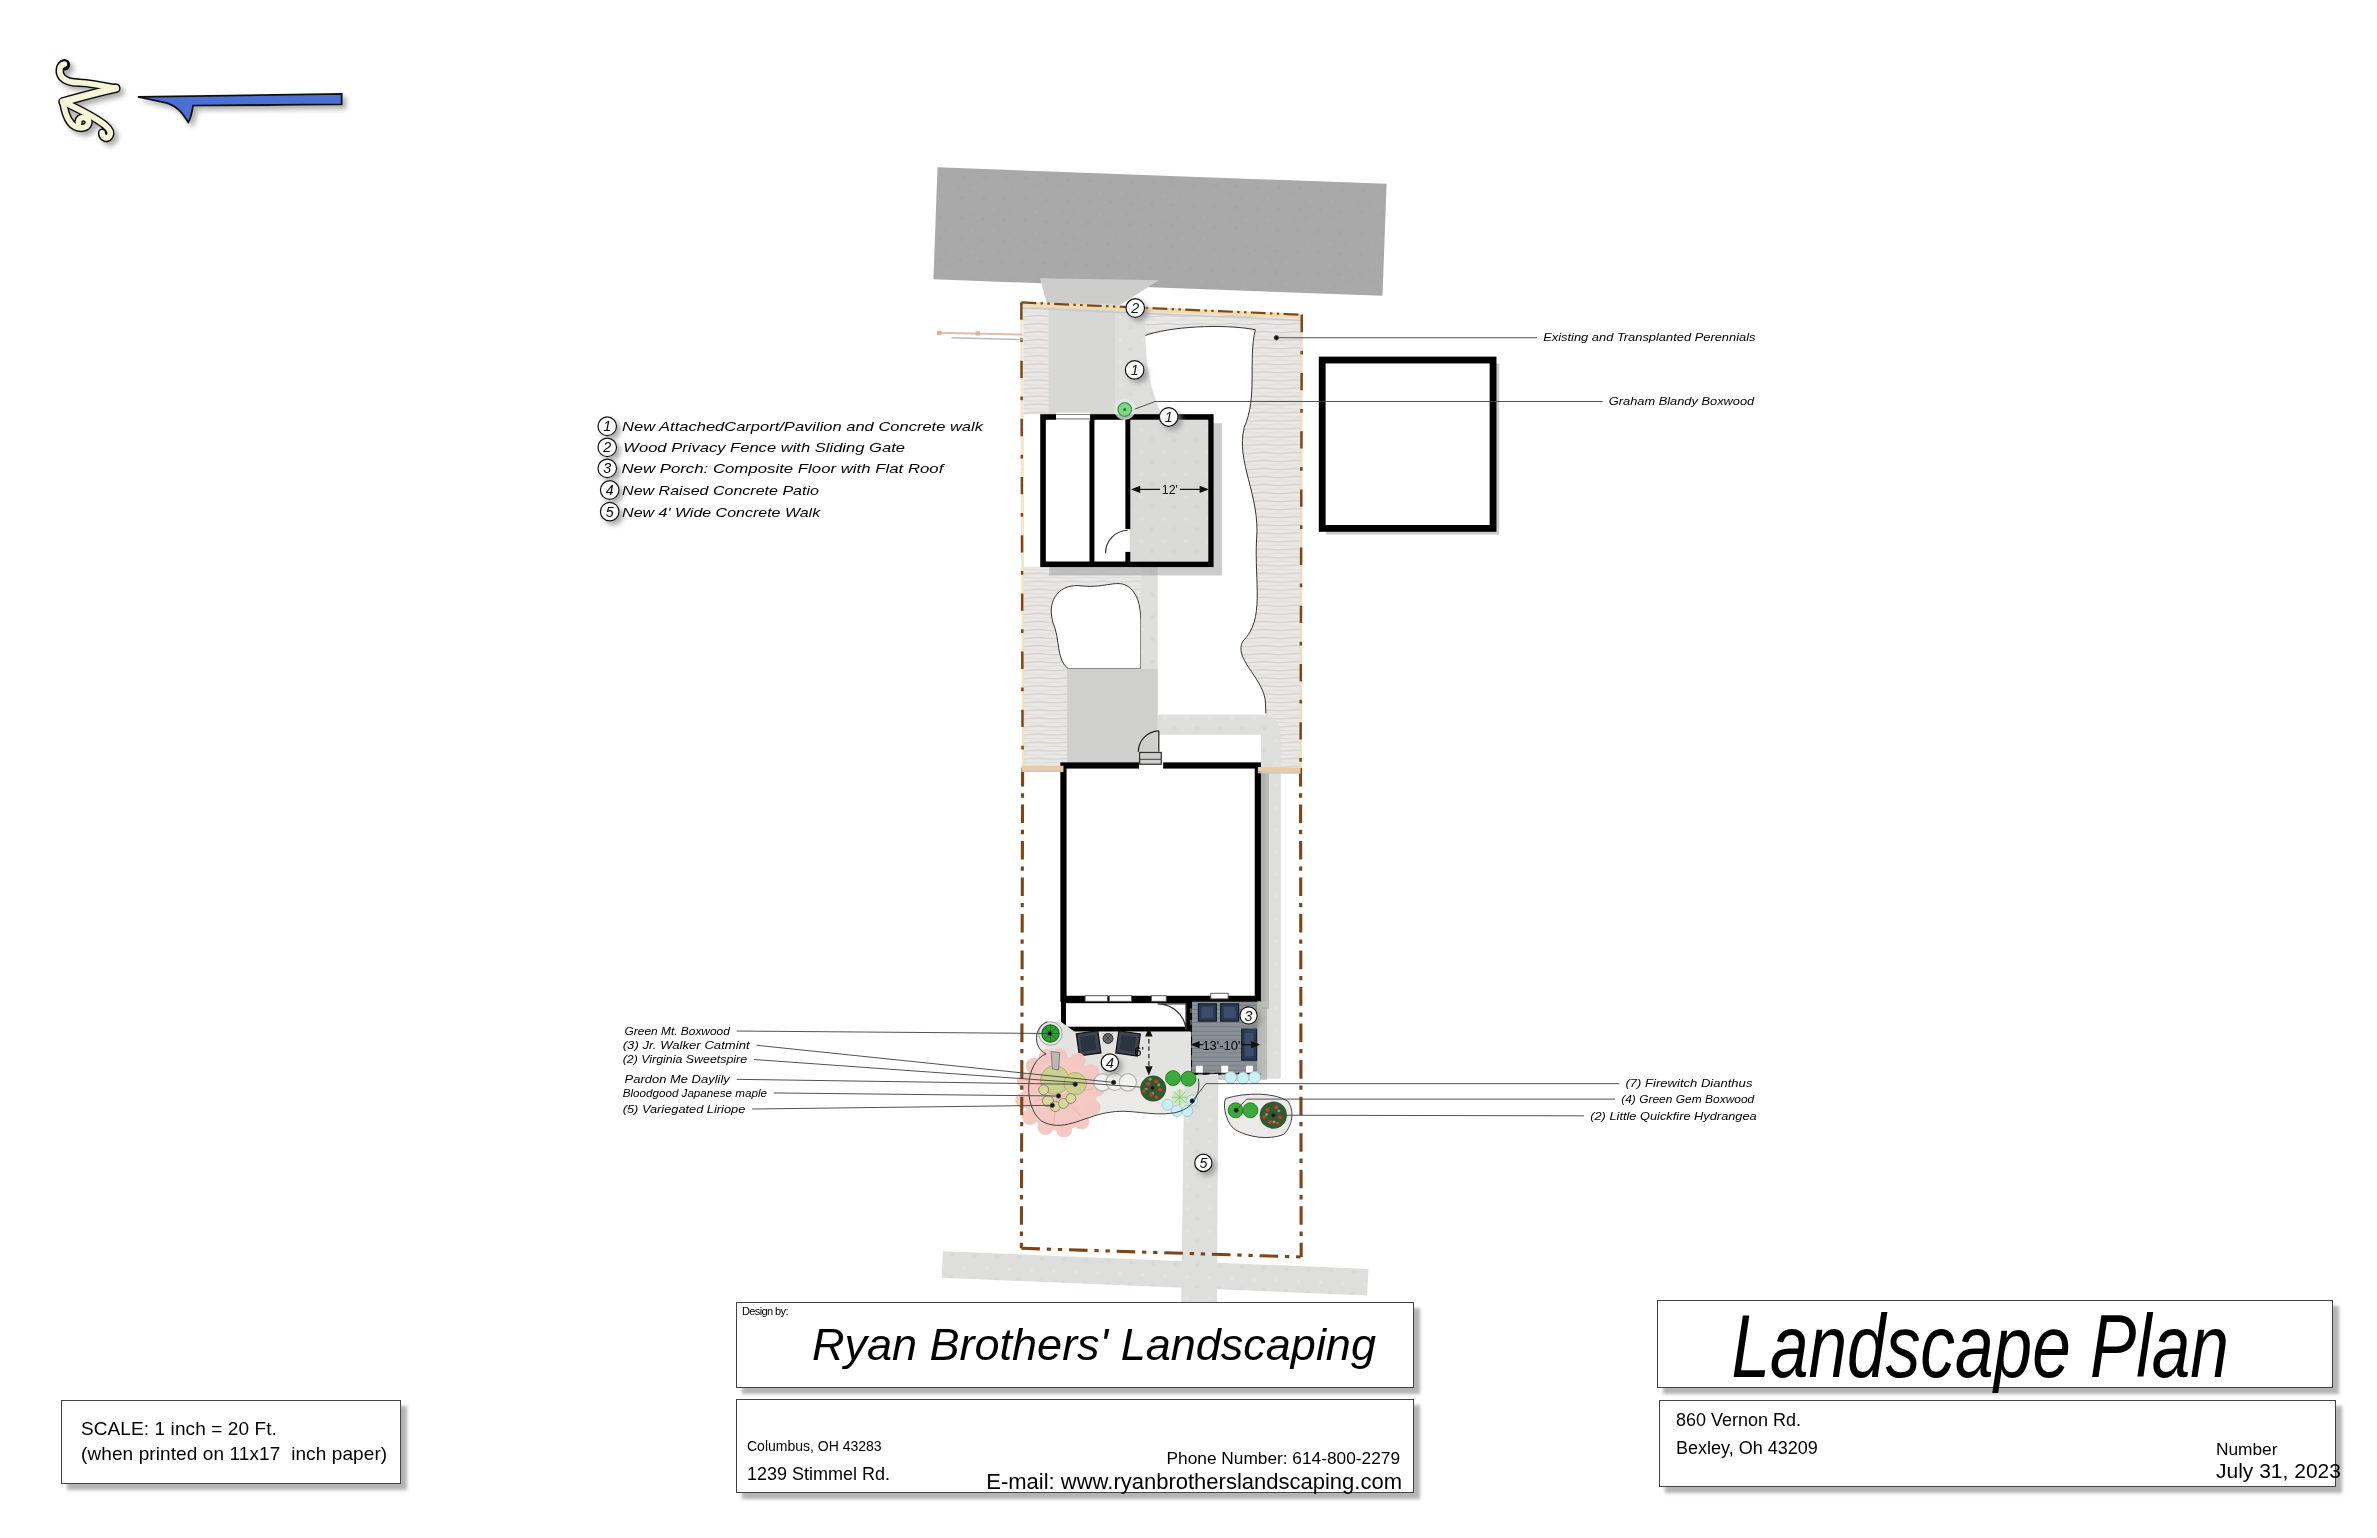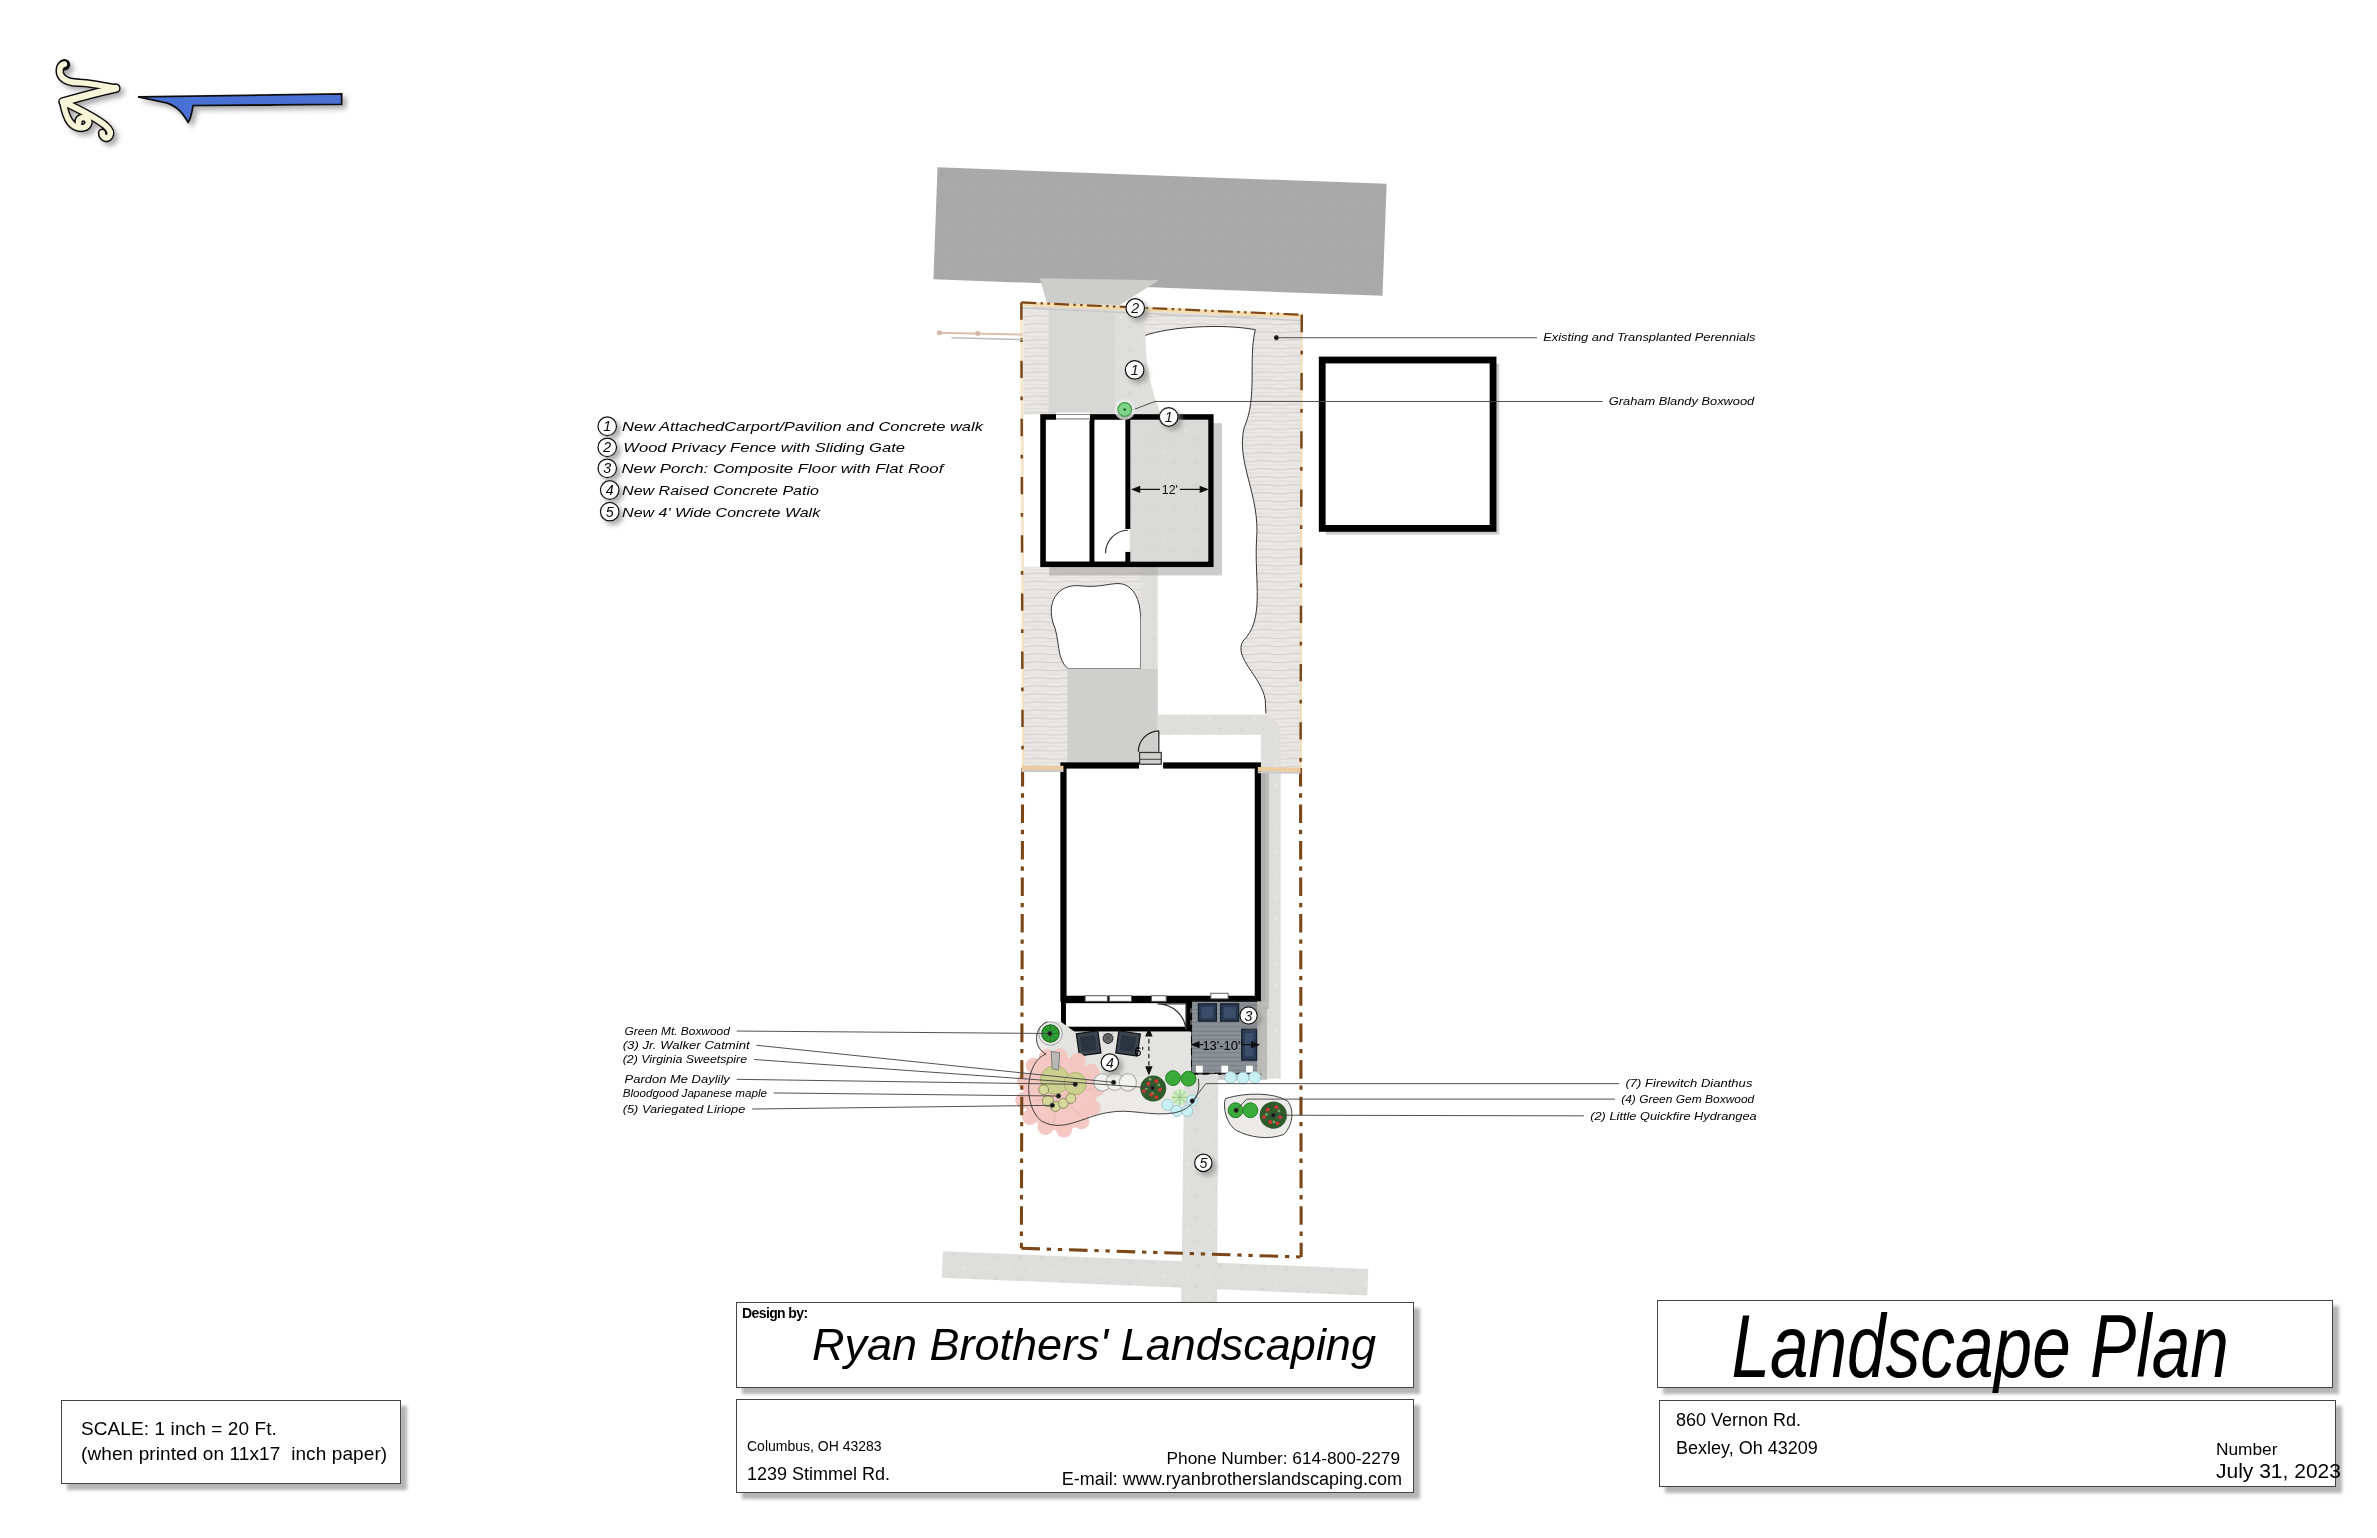--- a/index.html
+++ b/index.html
@@ -430,28 +430,28 @@
 </g>
 <text x="1975" y="1695" font-size="21" text-anchor="middle" fill="#000">13'-10"</text>
 <text x="1848" y="1705" font-size="21" text-anchor="end" fill="#000">6'</text>
 </svg>
 
 <div class="box" style="left:61px;top:1400px;width:338px;height:82px;"></div>
 <div class="t" style="left:81px;top:1418px;font-size:19px;letter-spacing:0.1px;">SCALE: 1 inch = 20 Ft.</div>
 <div class="t" style="left:81px;top:1443px;font-size:19px;letter-spacing:0.1px;">(when printed on 11x17&nbsp; inch paper)</div>
 
 <div class="box" style="left:736px;top:1302px;width:676px;height:84px;"></div>
-<div class="t" style="left:742px;top:1305px;font-size:14px;letter-spacing:-0.6px;font-weight:bold;">Design by:</div>
+<div class="t" style="left:742px;top:1305px;font-size:11px;letter-spacing:-0.6px;">Design by:</div>
 <div class="t" style="left:812px;top:1319px;font-size:45px;font-style:italic;letter-spacing:0px;">Ryan Brothers' Landscaping</div>
 
 <div class="box" style="left:736px;top:1399px;width:676px;height:92px;"></div>
 <div class="t" style="left:747px;top:1464px;font-size:18px;">1239 Stimmel Rd.</div>
 <div class="t" style="left:747px;top:1438px;font-size:14px;">Columbus, OH 43283</div>
 <div class="t" style="right:977px;top:1448px;font-size:17.3px;">Phone Number: 614-800-2279</div>
-<div class="t" style="right:975px;top:1469px;font-size:18px;">E-mail: www.ryanbrotherslandscaping.com</div>
+<div class="t" style="right:975px;top:1469px;font-size:22px;">E-mail: www.ryanbrotherslandscaping.com</div>
 
 <div class="box" style="left:1657px;top:1300px;width:674px;height:86px;"></div>
 <svg style="left:1696px;top:1294px;" width="619" height="99" viewBox="0 0 1000 160">
       <text x="57" y="134" font-size="144" font-style="italic" font-family="Liberation Sans, sans-serif" textLength="804" lengthAdjust="spacingAndGlyphs">Landscape Plan</text>
     </svg>
 
 <div class="box" style="left:1659px;top:1400px;width:675px;height:85px;"></div>
 <div class="t" style="left:1676px;top:1410px;font-size:18px;">860 Vernon Rd.</div>
 <div class="t" style="left:1676px;top:1438px;font-size:18px;">Bexley, Oh 43209</div>
 <div class="t" style="left:2216px;top:1439px;font-size:17.3px;">Number</div>

